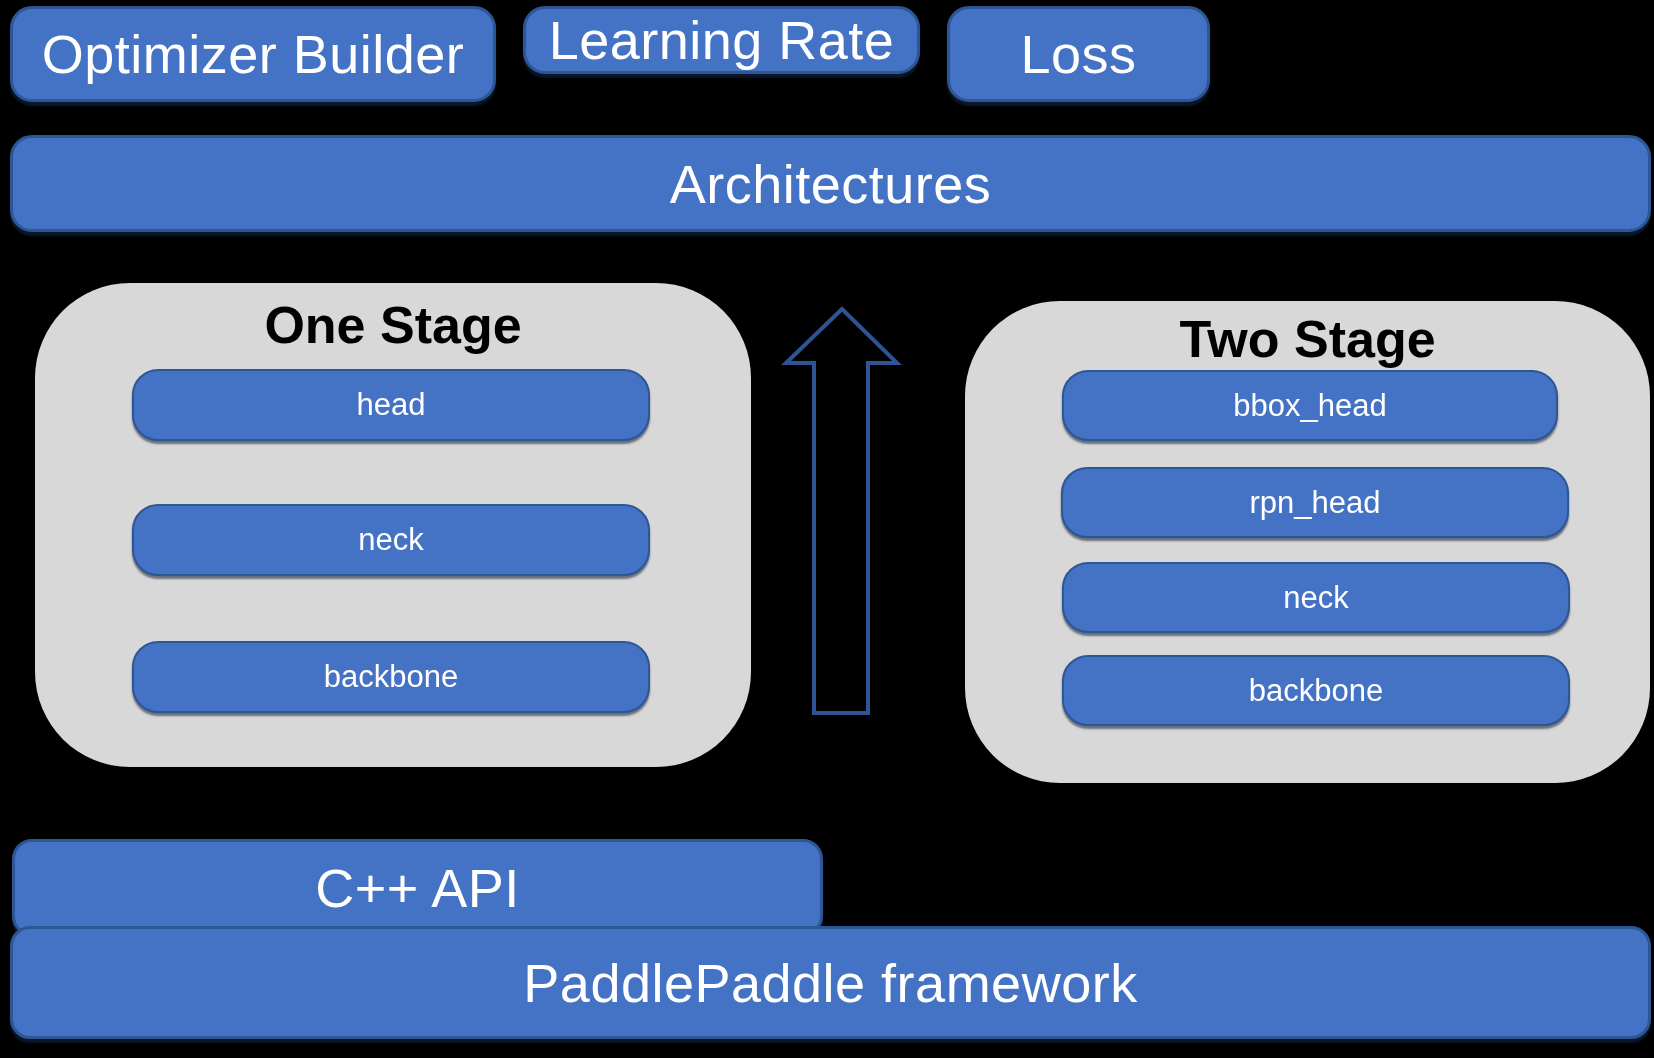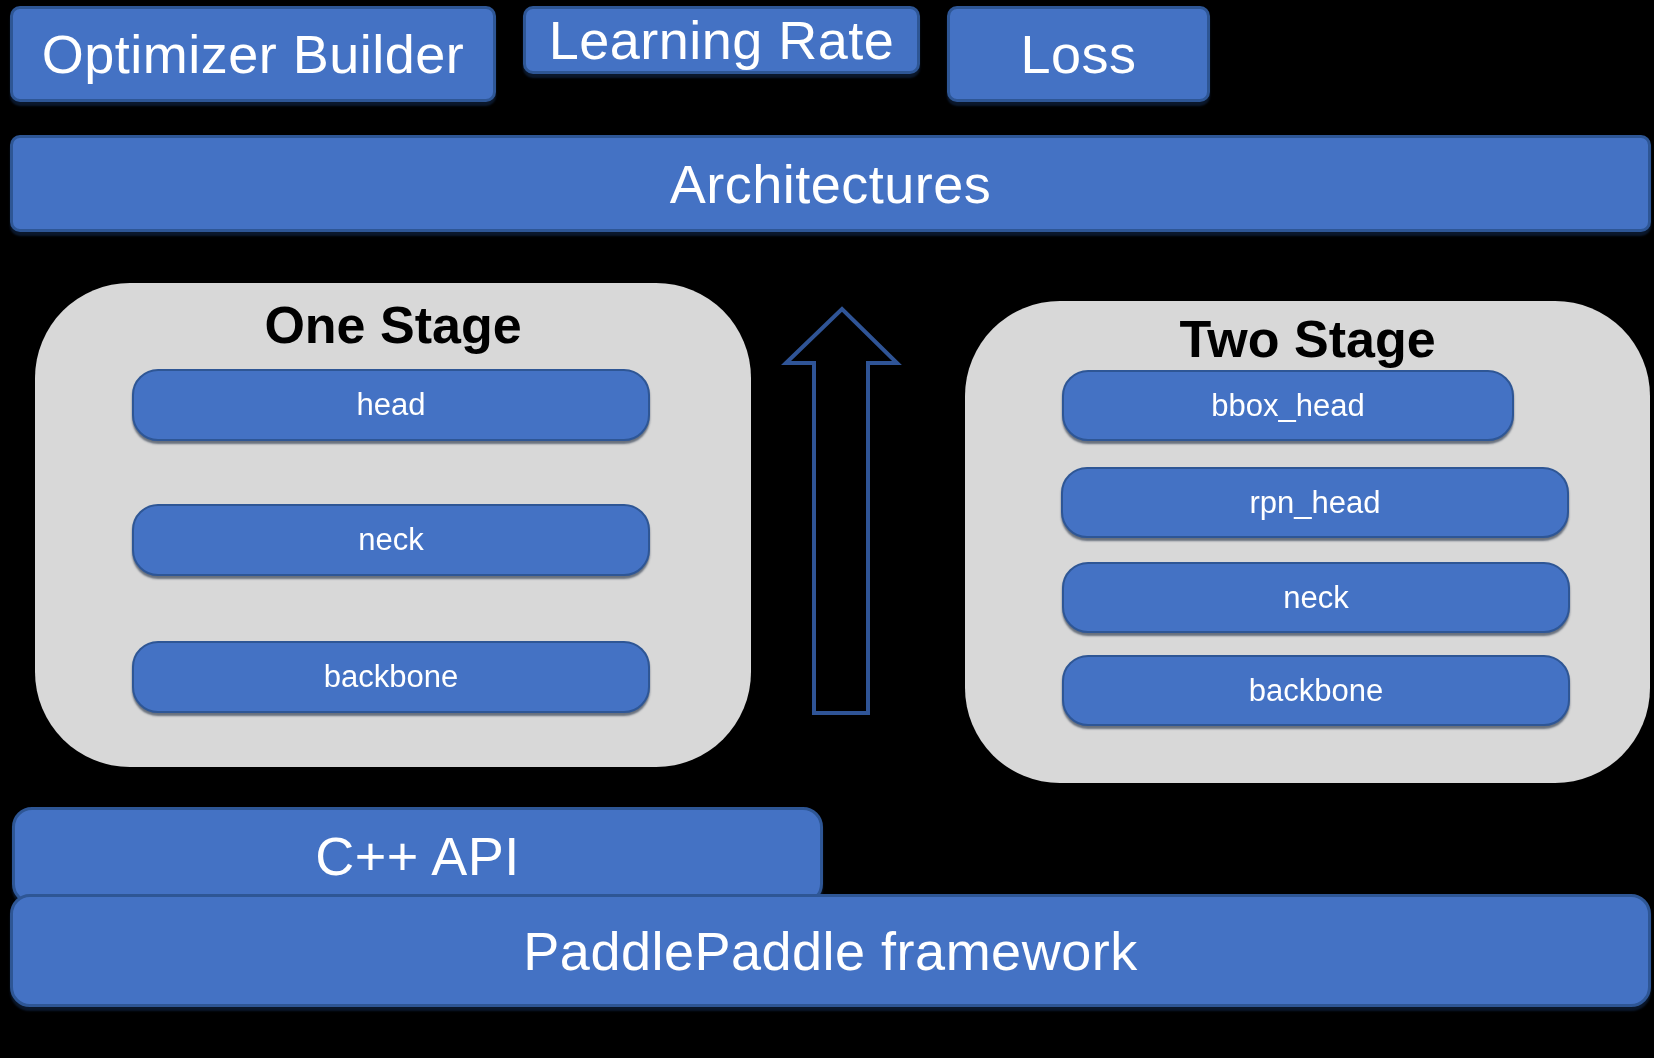--- a/index.html
+++ b/index.html
@@ -25,22 +25,22 @@
     box-sizing:border-box;
     background:var(--box-fill);
     border:3px solid var(--box-border);
     box-shadow:0 4px 2px rgba(12,27,51,0.85);
     color:var(--text-light);
     display:flex;align-items:center;justify-content:center;
     font-size:54px;
     letter-spacing:0.5px;
     white-space:nowrap;
   }
-  .rounded-lg{border-radius:10px;}
-  .rounded-md{border-radius:20px;}
+  .rounded-lg{border-radius:22px;}
+  .rounded-md{border-radius:20px;margin-top:32px;}
   .innerbar{
     position:absolute;
     box-sizing:border-box;
     background:var(--box-fill);
     border:2px solid var(--box-border);
     box-shadow:0 3px 2px rgba(12,27,51,0.55);
     border-radius:26px;
     color:var(--text-light);
     display:flex;align-items:center;justify-content:center;
     font-size:31px;
@@ -75,21 +75,21 @@
 
   <div class="graybox" style="left:35px;top:283px;width:668px;height:484px;padding-left:48px;">
     <div class="stage-title" style="top:12px;">One Stage</div>
     <div class="innerbar" style="left:97px;top:86px;width:518px;height:72px;">head</div>
     <div class="innerbar" style="left:97px;top:221px;width:518px;height:72px;">neck</div>
     <div class="innerbar" style="left:97px;top:358px;width:518px;height:72px;">backbone</div>
   </div>
 
   <div class="graybox" style="left:965px;top:285px;width:685px;height:482px;margin-top:16px;">
     <div class="stage-title" style="top:8px;">Two Stage</div>
-    <div class="innerbar" style="left:97px;top:69px;width:452px;height:71px;">bbox_head</div>
+    <div class="innerbar" style="left:97px;top:69px;width:496px;height:71px;">bbox_head</div>
     <div class="innerbar" style="left:96px;top:166px;width:508px;height:71px;">rpn_head</div>
     <div class="innerbar" style="left:97px;top:261px;width:508px;height:71px;">neck</div>
     <div class="innerbar" style="left:97px;top:354px;width:508px;height:71px;">backbone</div>
   </div>
 
   <svg id="arrow-svg" width="1654" height="1058" viewBox="0 0 1654 1058">
     <polygon points="786,363 842,309 897,363 868,363 868,713 814,713 814,363" style="fill:none;stroke:var(--arrow-stroke);stroke-width:4;stroke-linejoin:miter;"></polygon>
   </svg>
 
   <div class="bluebox rounded-md" style="left:12px;top:807px;width:811px;height:97px;">C++ API</div>

